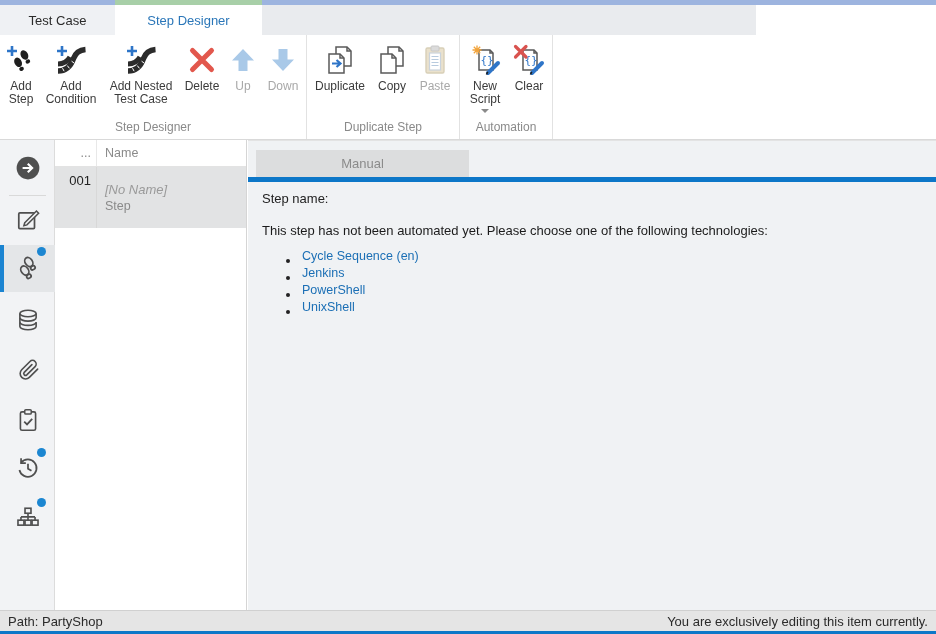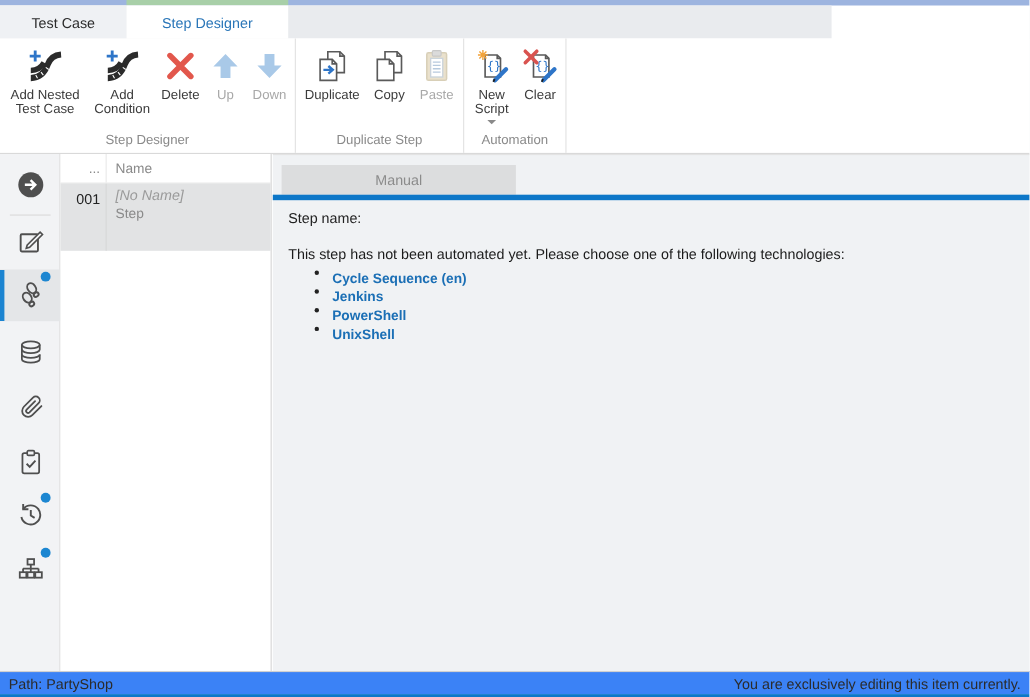--- a/index.html
+++ b/index.html
@@ -34,44 +34,44 @@
   .side-divider { position:absolute; top:55px; left:9px; width:37px; height:1px; background:#d9d9d9; }
   .badge-dot { position:absolute; top:2px; right:9px; width:9px; height:9px; border-radius:50%; background:#1c86d1; }
 
   
   .steps-panel { position:absolute; left:55px; top:140px; width:192px; height:470px; background:#fff; border-right:1px solid #d5d5d5; }
   .steps-header { display:flex; height:27px; border-bottom:1px solid #e3e3e3; color:#8a8a8a; font-size:12.5px; }
   .steps-header .colnum { width:42px; display:flex; align-items:center; justify-content:flex-end; padding-right:5px; border-right:1px solid #e8e8e8; }
   .steps-header .colname { display:flex; align-items:center; padding-left:8px; }
   .steps-row { display:flex; height:61px; background:#e2e3e4; }
   .steps-row .num { width:42px; text-align:right; padding:6px 5px 0 0; font-size:13px; color:#222; border-right:1px solid #d8d8d8; }
-  .steps-row .cell { padding:3px 0 0 8px; }
+  .steps-row .cell { padding:15px 0 0 8px; }
   .steps-row .nm { font-style:italic; color:#9a9a9a; font-size:13px; }
   .steps-row .tp { color:#8a8a8a; font-size:12.5px; margin-top:2px; }
 
   
   .collapse-handle { position:absolute; left:249px; top:377px; width:0; height:0; border-top:6px solid transparent; border-bottom:6px solid transparent; border-right:7px solid #9a9a9a; }
 
   
   .detail { position:absolute; left:248px; top:140px; width:688px; height:470px; background:#f0f2f4; border-top:1px solid #e3e3e3; }
   .dtab { position:absolute; top:9px; height:27px; display:flex; align-items:center; justify-content:center; font-size:13px; cursor:default; }
   .dtab.manual { left:8px; width:213px; background:#dcddde; color:#8b8b8b; }
   .dtab.automated { left:189px; width:180px; background:#0d77c8; color:#ffffff; }
   .detail-underline { position:absolute; top:36px; left:0; width:688px; height:5px; background:#0d77c8; }
   .sn-label { position:absolute; left:14px; top:50px; font-size:13px; color:#222; }
   .sn-input { position:absolute; left:128px; top:46px; width:382px; height:26px; border:1px solid #d3d6d9; background:#fff; font-size:13px; padding:0 8px; color:#333; font-family:"Liberation Sans","DejaVu Sans",sans-serif; }
   .sn-input::placeholder { color:#a9aeb4; }
   .message { position:absolute; left:14px; top:82px; font-size:13px; color:#1b1b1b; }
   .tech-list { position:absolute; left:38px; top:105px; }
-  .tech-item { display:flex; align-items:flex-start; height:17px; font-size:12.5px;font-weight:bold; }
+  .tech-item { display:flex; align-items:flex-end; height:17px; font-size:12.5px; }
   .tech-item .bullet { width:4px; height:4px; border-radius:50%; background:#222; margin-right:12px; }
   .tech-item a { color:#1b6fb5; text-decoration:none; cursor:pointer; }
 
   
-  .status-bar { position:absolute; left:0; bottom:3px; width:936px; height:21px; background:#3b82f6; border-top:1px solid #d0d0d0; display:flex; align-items:center; justify-content:space-between; font-size:13px; color:#2b2b2b; padding:0 8px; }
+  .status-bar { position:absolute; left:0; bottom:3px; width:936px; height:21px; background:#e5e5e5; border-top:1px solid #d0d0d0; display:flex; align-items:center; justify-content:space-between; font-size:13px; color:#2b2b2b; padding:0 8px; }
   .bottom-accent { position:absolute; left:0; bottom:0; width:936px; height:3px; background:#0d77c8; }
 
   svg { display:block; }
 </style>
 </head>
 <body>
 
 <div class="screen">
 
   <div class="top-strip">
@@ -84,41 +84,55 @@
     </div>
     <div class="app-tab stepdesigner">
       <span>Step Designer</span>
     </div>
   </div>
 
   <div class="ribbon">
 
     <div class="ribbon-group">
       <div class="ribbon-buttons">
-        <div class="ribbon-btn" style="width:78px">
+        <div class="ribbon-btn" style="width:38px">
+          <span class="icon32">
+            <svg viewBox="0 0 32 32" width="32" height="32">
+              <g fill="#1e1e1e" transform="rotate(-28 18 18)">
+                <ellipse cx="13.5" cy="16" rx="3.6" ry="5"></ellipse>
+                <ellipse cx="13.5" cy="23.4" rx="2.4" ry="2"></ellipse>
+                <ellipse cx="22.5" cy="12.5" rx="3.6" ry="5"></ellipse>
+                <ellipse cx="22.5" cy="19.9" rx="2.4" ry="2"></ellipse>
+              </g>
+              <path d="M7 2v10M2 7h10" stroke="#2e75c8" stroke-width="2.6" fill="none"></path>
+            </svg>
+          </span>
+          <span>Add Step</span>
+        </div>
+        <div class="ribbon-btn" style="width:62px">
           <span class="icon32">
             <svg viewBox="0 0 32 32" width="32" height="32">
               <path d="M3 27 C11 27 16 21.5 18.5 14.5 C20.5 9 24 6 30.5 5.5" stroke="#2b2b2b" stroke-width="5.5" fill="none"></path>
               <path d="M3 20 C9 20 12.5 17.5 15 13" stroke="#2b2b2b" stroke-width="5" fill="none"></path>
               <path d="M7.5 24.2l1.6 3M12.3 21.6l2.1 2.7M16.6 17.2l2.7 2" stroke="#ffffff" stroke-width="1" fill="none"></path>
               <path d="M7 2v10M2 7h10" stroke="#2e75c8" stroke-width="2.6" fill="none"></path>
             </svg>
           </span>
-          <span>Add Nested Test Case</span>
-        </div>
-        <div class="ribbon-btn" style="width:62px">
+          <span>Add Condition</span>
+        </div>
+        <div class="ribbon-btn" style="width:78px">
           <span class="icon32">
             <svg viewBox="0 0 32 32" width="32" height="32">
               <path d="M3 27 C11 27 16 21.5 18.5 14.5 C20.5 9 24 6 30.5 5.5" stroke="#2b2b2b" stroke-width="5.5" fill="none"></path>
               <path d="M3 20 C9 20 12.5 17.5 15 13" stroke="#2b2b2b" stroke-width="5" fill="none"></path>
               <path d="M7.5 24.2l1.6 3M12.3 21.6l2.1 2.7M16.6 17.2l2.7 2" stroke="#ffffff" stroke-width="1" fill="none"></path>
               <path d="M7 2v10M2 7h10" stroke="#2e75c8" stroke-width="2.6" fill="none"></path>
             </svg>
           </span>
-          <span>Add Condition</span>
+          <span>Add Nested Test Case</span>
         </div>
         <div class="ribbon-btn" style="width:44px">
           <span class="icon32">
             <svg viewBox="0 0 32 32" width="32" height="32">
               <path d="M6.5 6.5 L25.5 25.5 M25.5 6.5 L6.5 25.5" stroke="#e2574c" stroke-width="5" stroke-linecap="round" fill="none"></path>
             </svg>
           </span>
           <span>Delete</span>
         </div>
         <div class="ribbon-btn disabled" style="width:38px">

